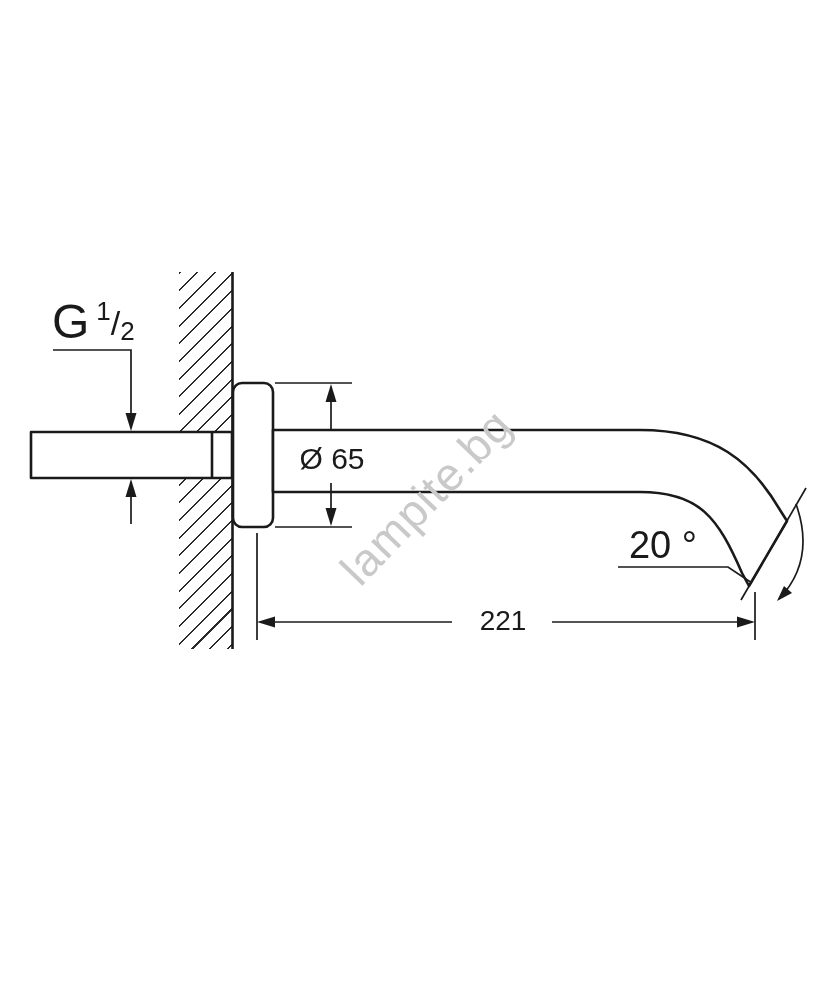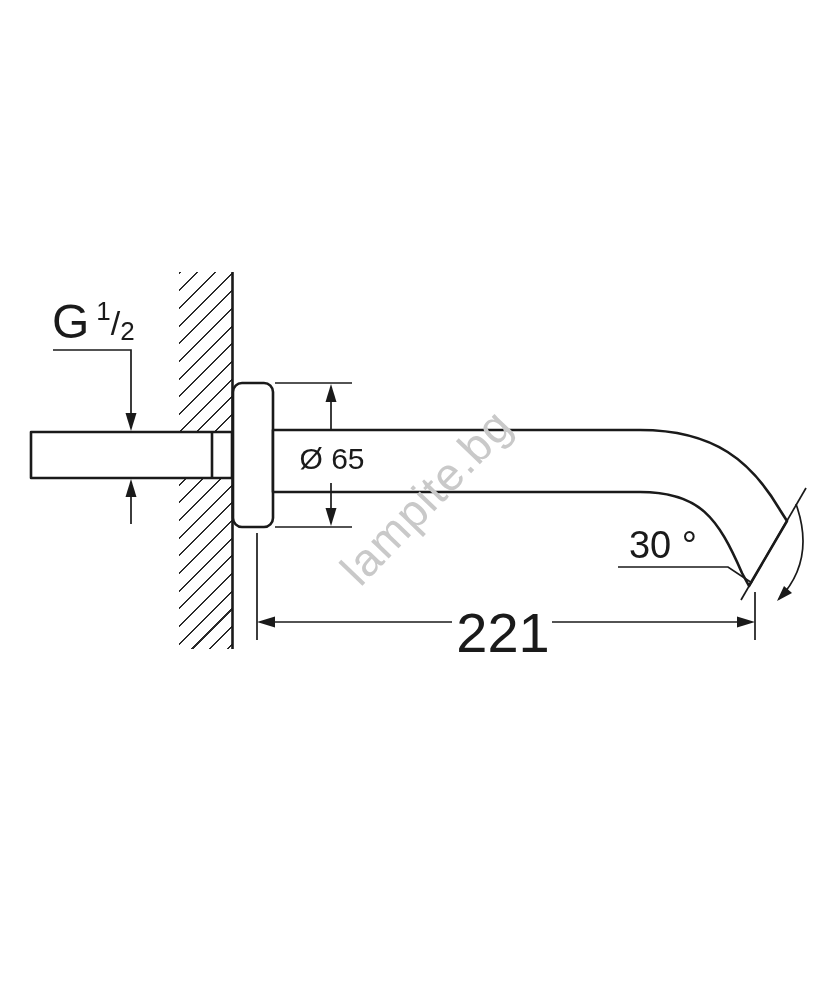--- a/index.html
+++ b/index.html
@@ -14,21 +14,21 @@
   .arrow{fill:#1a1a1a;stroke:none;}
   .label{position:absolute;color:#1a1a1a;}
   .thread-label{left:52px;top:298px;display:flex;align-items:flex-start;}
   .thread-label .g{font-size:48px;line-height:1;}
   .thread-label .frac{display:flex;margin-left:7px;}
   .thread-label .num{font-size:26px;line-height:1;margin-top:0;}
   .thread-label .slash{font-size:34px;line-height:1;margin-top:8px;}
   .thread-label .den{font-size:26px;line-height:1;margin-top:20px;}
   .diameter-label{left:280px;top:437px;width:104px;text-align:center;font-size:30px;line-height:44px;}
   .angle-label{left:608px;top:524px;width:110px;text-align:center;font-size:38px;line-height:42px;}
-  .length-label{left:455px;top:599px;width:96px;text-align:center;font-size:56px;line-height:44px;margin-top:12px;}
+  .length-label{left:455px;top:599px;width:96px;text-align:center;font-size:28px;line-height:44px;}
   .watermark{position:absolute;left:256px;top:468px;width:340px;height:58px;
       display:flex;align-items:center;justify-content:center;
       font-size:46px;color:#c9c9c9;letter-spacing:1px;transform:rotate(-46deg);}
 </style>
 </head>
 <body>
 
 <div class="canvas">
 
   <div class="wall-hatch"></div>
@@ -81,19 +81,19 @@
     <span class="g">G</span>
     <span class="frac">
       <span class="num">1</span>
       <span class="slash">/</span>
       <span class="den">2</span>
     </span>
   </div>
 
   <div class="label diameter-label">Ø 65</div>
 
-  <div class="label angle-label">30 °</div>
+  <div class="label angle-label">20 °</div>
 
   <div class="label length-label">221</div>
 
   <div class="watermark">lampite.bg</div>
 
 </div>
 
 </body></html>

